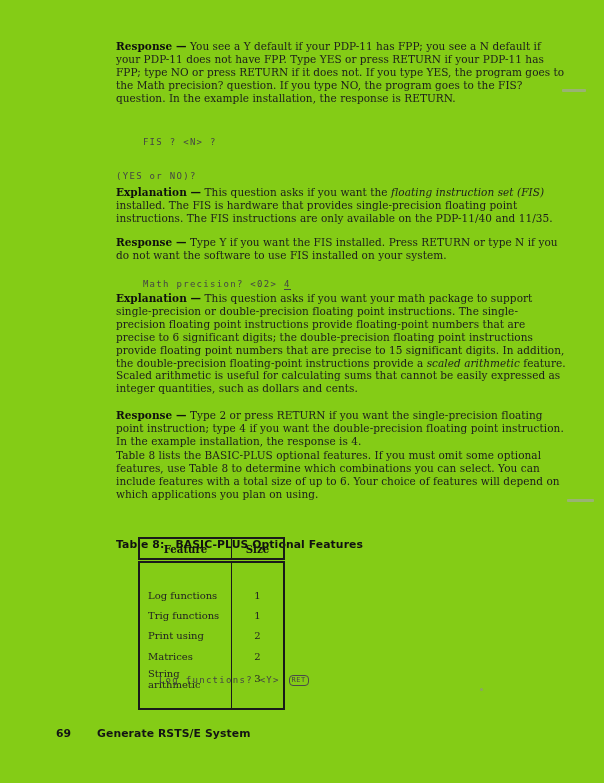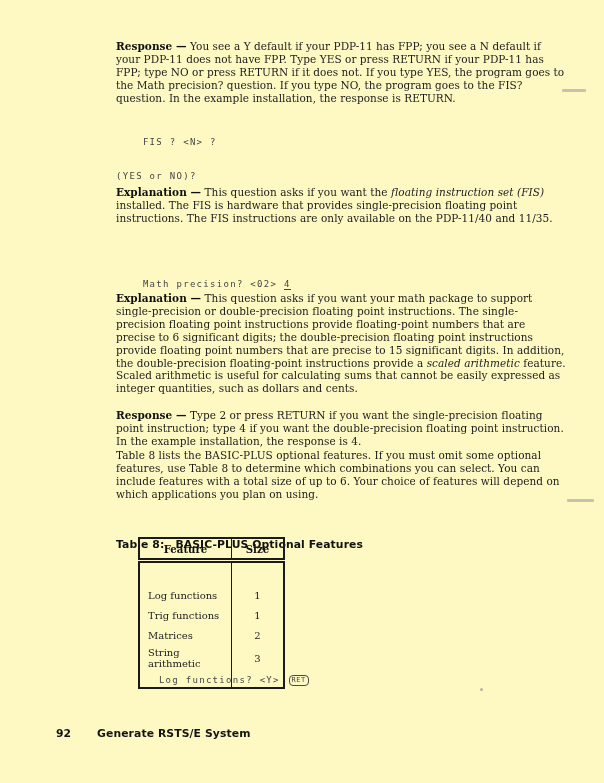--- a/index.html
+++ b/index.html
@@ -1,19 +1,19 @@
 <!DOCTYPE html>
 <html><head>
 <meta charset="utf-8">
 <style>
   html,body { margin:0; padding:0; background:#e8e8e8; }
   .page {
     position:relative;
     width:604px; height:783px;
-    background:#fef9c3;
+    background:#84cc16;
     font-family:"DejaVu Serif", serif;
     color:#1c1c1c;
     overflow:hidden;
     margin:0 auto;
   }
   .block { position:absolute; left:116px; width:450px; }
   .para { font-size:10.5px; line-height:12.9px; letter-spacing:0.05px; text-align:left; }
   .lead { font-weight:bold; color:#0f0f0f; }
   .em { font-style:italic; }
   .mono {
@@ -88,20 +88,24 @@
     <div>(YES or NO)?</div>
   </div>
 
   <div class="block para" style="top:186px;">
     <span class="lead">Explanation —</span>
     <span>This question asks if you want the</span>
     <span class="em">floating instruction set (FIS)</span>
     <span>installed. The FIS is hardware that provides single-precision floating point instructions. The FIS instructions are only available on the PDP-11/40 and 11/35.</span>
   </div>
 
+  <div class="block para" style="top:236px;">
+    <span class="lead">Response —</span>
+    <span>Type Y if you want the FIS installed. Press RETURN or type N if you do not want the software to use FIS installed on your system.</span>
+  </div>
 
   <div class="block mono" style="top:268px;">
     <span>Math precision? &lt;02&gt; </span><span class="resp">4</span>
   </div>
 
   <div class="block para" style="top:292px;">
     <span class="lead">Explanation —</span>
     <span>This question asks if you want your math package to support single-precision or double-precision floating point instructions. The single-precision floating point instructions provide floating-point numbers that are precise to 6 significant digits; the double-precision floating point instructions provide floating point numbers that are precise to 15 significant digits. In addition, the double-precision floating-point instructions provide a</span>
     <span class="em">scaled arithmetic</span>
     <span>feature. Scaled arithmetic is useful for calculating sums that cannot be easily expressed as integer quantities, such as dollars and cents.</span>
@@ -130,35 +134,39 @@
     <tbody>
       <tr class="first-row">
         <td class="cell-feature">Log functions</td>
         <td class="cell-size">1</td>
       </tr>
       <tr>
         <td class="cell-feature">Trig functions</td>
         <td class="cell-size">1</td>
       </tr>
       <tr>
+        <td class="cell-feature">Print using</td>
+        <td class="cell-size">2</td>
+      </tr>
+      <tr>
         <td class="cell-feature">Matrices</td>
         <td class="cell-size">2</td>
       </tr>
       <tr class="last-row">
         <td class="cell-feature">String arithmetic</td>
         <td class="cell-size">3</td>
       </tr>
     </tbody>
   </table>
 
   <div class="block mono" style="top:664px; left:132px;">
     <span>Log functions? &lt;Y&gt; </span><span class="keycap">RET</span>
   </div>
 
   <div class="footer">
-    <span class="pg">92</span><span>Generate RSTS/E System</span>
+    <span class="pg">69</span><span>Generate RSTS/E System</span>
   </div>
 
   <div class="artifact dash1"></div>
   <div class="artifact dash2"></div>
   <div class="speck artifact"></div>
 
 </div>
 
 </body></html>

